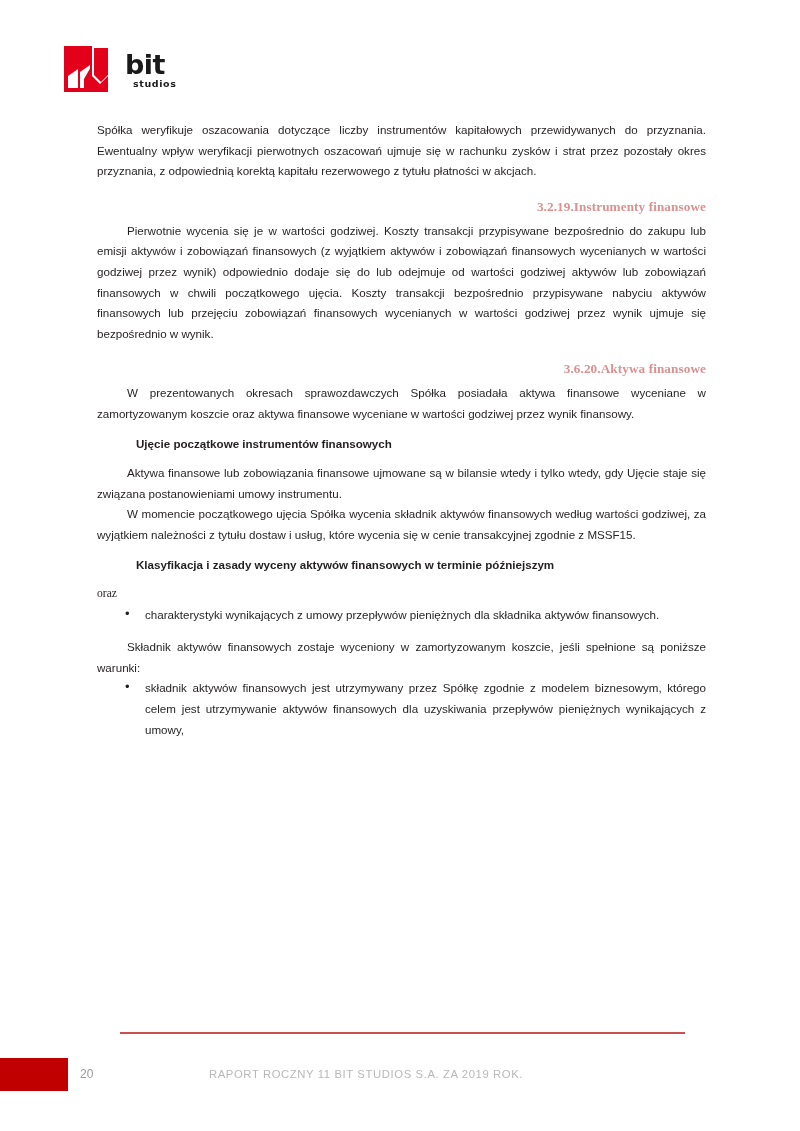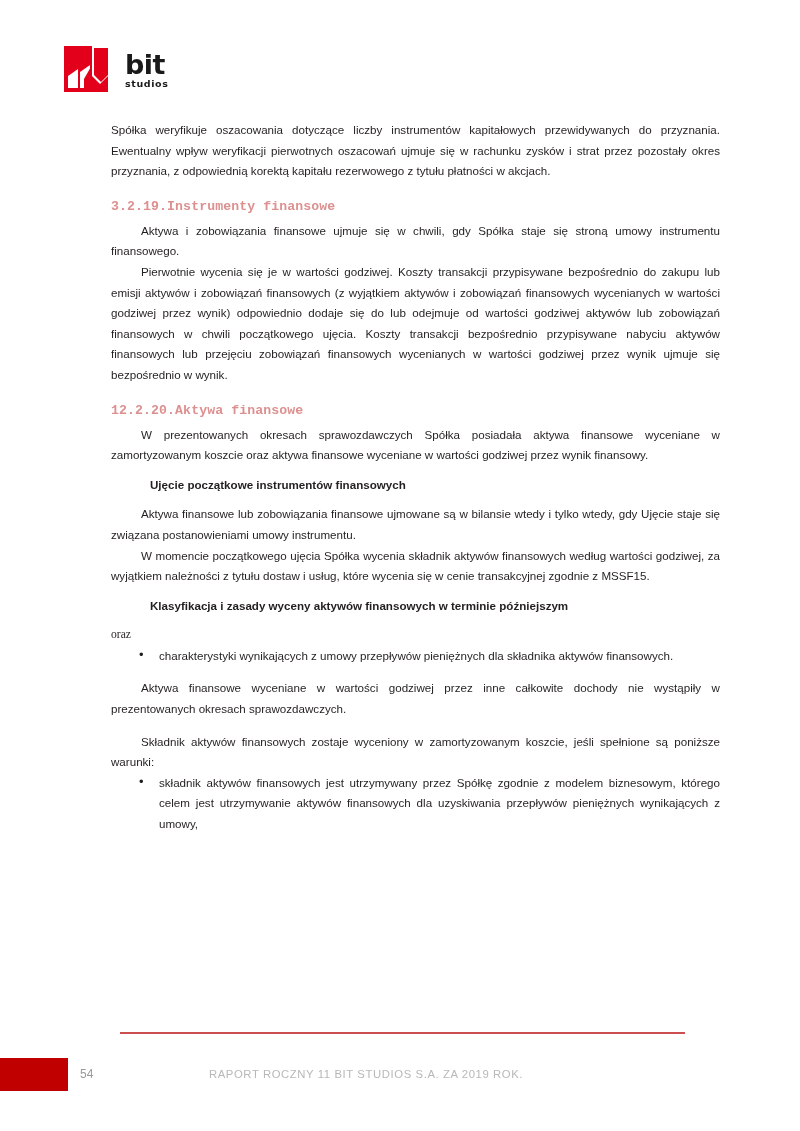--- a/index.html
+++ b/index.html
@@ -55,27 +55,27 @@
     color: #1a1a1a;
   }
   .logo-studios {
     font-family: "DejaVu Sans", sans-serif;
     font-weight: 700;
     font-size: 9.5px;
     line-height: 11px;
     letter-spacing: 0.6px;
     color: #1a1a1a;
     margin-top: 1px;
-    margin-left: 0;
+    margin-left: 8px;
   }
 
   
   .content {
     position: absolute;
-    left: 111px;
+    left: 97px;
     top: 120px;
     width: 609px;
   }
 
   p.body, p.body-ind {
     margin: 0 0 0 0;
     font-size: 11.6px;
     line-height: 20.6px;
     text-align: justify;
     text-justify: inter-word;
@@ -84,22 +84,23 @@
   }
   p.body-ind { text-indent: 30px; }
   p.gap-before { margin-top: 12px; }
 
   h2.section {
     margin: 14px 0 4px 0;
     font-size: 13.2px;
     line-height: 21px;
     font-weight: 700;
     color: #dd9090;
-    font-family: Liberation Mono, monospace;
+    font-family: Liberation Serif, serif;
     letter-spacing: 0.1px;
+    text-align: right;
   }
 
   p.subhead {
     margin: 9px;
     font-size: 11.6px;
     line-height: 20.6px;
     font-weight: 700;
     color: #231f20;
     text-indent: 30px;
     font-family: "Liberation Sans", sans-serif;
@@ -199,43 +200,41 @@
       <span class="logo-studios">studios</span>
     </div>
   </div>
 
   <div class="content">
 
     <p class="body">Spółka weryfikuje oszacowania dotyczące liczby instrumentów kapitałowych przewidywanych do przyznania. Ewentualny wpływ weryfikacji pierwotnych oszacowań ujmuje się w rachunku zysków i strat przez pozostały okres przyznania, z odpowiednią korektą kapitału rezerwowego z tytułu płatności w akcjach.</p>
 
     <h2 class="section">3.2.19.Instrumenty finansowe</h2>
 
-    <p class="body-ind">Aktywa i zobowiązania finansowe ujmuje się w chwili, gdy Spółka staje się stroną umowy instrumentu finansowego.</p>
     <p class="body-ind">Pierwotnie wycenia się je w wartości godziwej. Koszty transakcji przypisywane bezpośrednio do zakupu lub emisji aktywów i zobowiązań finansowych (z wyjątkiem aktywów i zobowiązań finansowych wycenianych w wartości godziwej przez wynik) odpowiednio dodaje się do lub odejmuje od wartości godziwej aktywów lub zobowiązań finansowych w chwili początkowego ujęcia. Koszty transakcji bezpośrednio przypisywane nabyciu aktywów finansowych lub przejęciu zobowiązań finansowych wycenianych w wartości godziwej przez wynik ujmuje się bezpośrednio w wynik.</p>
 
-    <h2 class="section">12.2.20.Aktywa finansowe</h2>
+    <h2 class="section">3.6.20.Aktywa finansowe</h2>
 
     <p class="body-ind">W prezentowanych okresach sprawozdawczych Spółka posiadała aktywa finansowe wyceniane w zamortyzowanym koszcie oraz aktywa finansowe wyceniane w wartości godziwej przez wynik finansowy.</p>
     <p class="subhead">Ujęcie początkowe instrumentów finansowych</p>
     <p class="body-ind">Aktywa finansowe lub zobowiązania finansowe ujmowane są w bilansie wtedy i tylko wtedy, gdy Ujęcie staje się związana postanowieniami umowy instrumentu.</p>
     <p class="body-ind">W momencie początkowego ujęcia Spółka wycenia składnik aktywów finansowych według wartości godziwej, za wyjątkiem należności z tytułu dostaw i usług, które wycenia się w cenie transakcyjnej zgodnie z MSSF15.</p>
     <p class="subhead">Klasyfikacja i zasady wyceny aktywów finansowych w terminie późniejszym</p>
 
     <p class="plain-left">oraz</p>
     <ul class="bullets">
       <li>charakterystyki wynikających z umowy przepływów pieniężnych dla składnika aktywów finansowych.</li>
     </ul>
 
-    <p class="body-ind gap-before">Aktywa finansowe wyceniane w wartości godziwej przez inne całkowite dochody nie wystąpiły w prezentowanych okresach sprawozdawczych.</p>
     <p class="body-ind gap-before">Składnik aktywów finansowych zostaje wyceniony w zamortyzowanym koszcie, jeśli spełnione są poniższe warunki:</p>
 
     <ul class="bullets">
       <li>składnik aktywów finansowych jest utrzymywany przez Spółkę zgodnie z modelem biznesowym, którego celem jest utrzymywanie aktywów finansowych dla uzyskiwania przepływów pieniężnych wynikających z umowy,</li>
     </ul>
 
   </div>
 
   <div class="footer-rule"></div>
   <div class="footer-block"></div>
-  <div class="footer-page-num">54</div>
+  <div class="footer-page-num">20</div>
   <div class="footer-text">RAPORT ROCZNY 11 BIT STUDIOS S.A. ZA 2019 ROK.</div>
 
 </div>
 
 </body></html>

